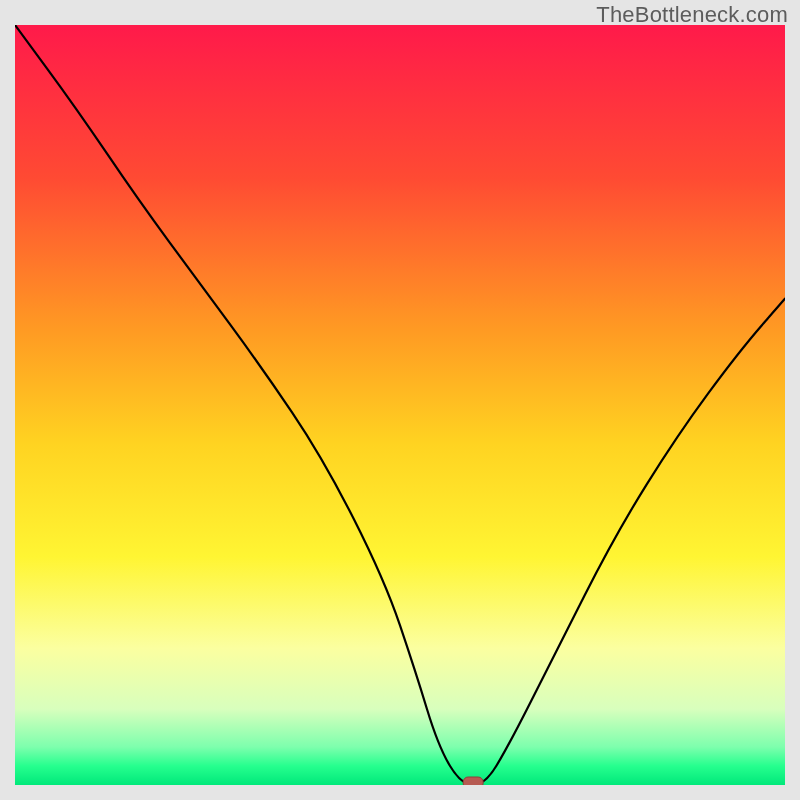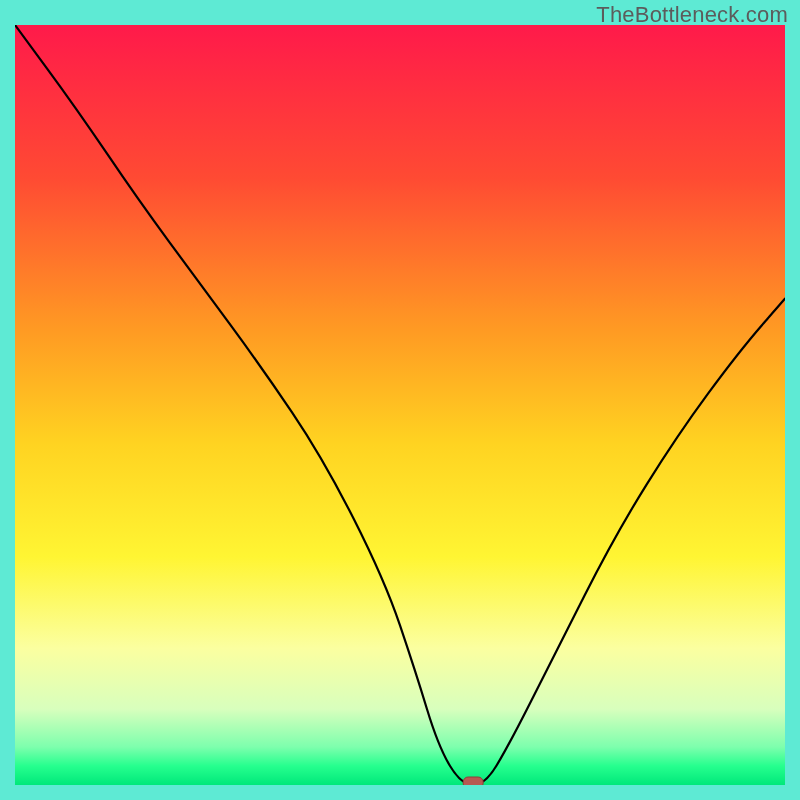--- a/index.html
+++ b/index.html
@@ -7,21 +7,21 @@
     padding: 0;
     width: 800px;
     height: 800px;
     background: #000000;
     overflow: hidden;
   }
   .frame {
     position: relative;
     width: 800px;
     height: 800px;
-    background: #5eead4;
+    background: #e5e5e5;
   }
   .watermark {
     position: absolute;
     top: 2px;
     right: 12px;
     font-family: Arial, Helvetica, sans-serif;
     font-size: 22px;
     font-weight: 500;
     color: #5c5c5c;
     letter-spacing: 0.2px;

